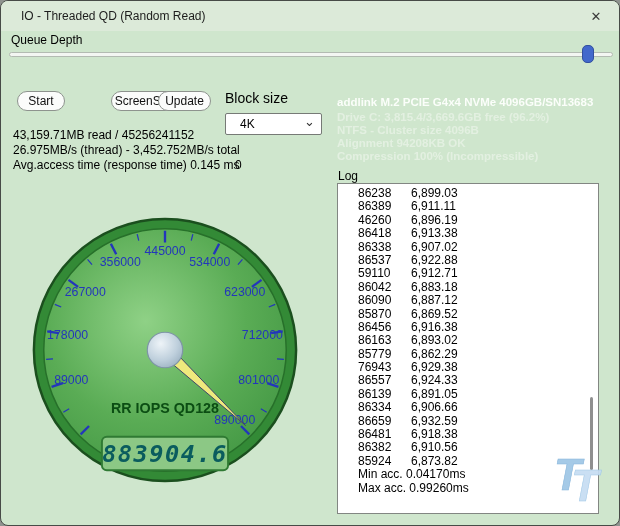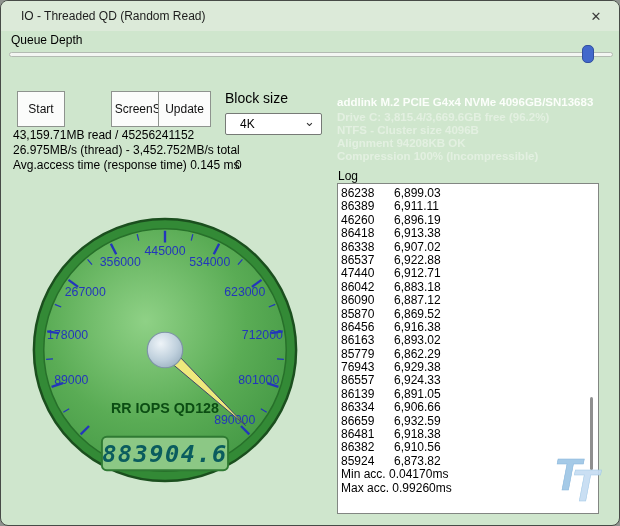--- a/index.html
+++ b/index.html
@@ -12,21 +12,21 @@
   .close-btn{margin-left:auto;width:46px;height:30px;display:flex;align-items:center;justify-content:center;
              font-size:13px;color:#3a3a3a;cursor:default;}
   
   #qd-label{position:absolute;left:10px;top:32px;font-size:12px;color:#000;}
   #slider{position:absolute;left:8px;top:44px;width:604px;height:18px;}
   #slider .groove{position:absolute;left:0;right:0;top:7px;height:5px;background:#f3f6f2;
                   border:1px solid #b3bbb2;border-radius:3px;box-sizing:border-box;}
   #slider .thumb{position:absolute;left:573px;top:0;width:12px;height:18px;background:#4268cc;
                  border:1px solid #32509f;border-radius:5px;box-sizing:border-box;}
   
-  .btn{position:absolute;height:36px;background:#fbfcfb;border:1px solid #8e938e;border-radius:0;
+  .btn{position:absolute;height:20px;background:#fbfcfb;border:1px solid #8e938e;border-radius:10px;
        font-size:12px;display:flex;align-items:center;justify-content:center;color:#111;box-sizing:border-box;}
   #btn-start{left:16px;top:90px;width:48px;}
   #btn-shot{left:78px;top:90px;width:70px;margin-left:32px;}
   #btn-update{left:157px;top:90px;width:53px;}
   
   #bs-label{position:absolute;left:224px;top:89px;font-size:14px;color:#000;}
   #bs-select{position:absolute;left:224px;top:112px;width:97px;height:22px;background:#fff;
              border:1px solid #767a76;border-radius:2px;font-size:12px;display:flex;align-items:center;
              padding-left:14px;box-sizing:border-box;color:#000;}
   #bs-select .chev{position:absolute;right:6px;top:0;font-size:13px;color:#333;}
@@ -41,21 +41,21 @@
   #info-title{top:95px;color:#fbfefa;}
   #info1{top:110px;}
   #info2{top:123px;}
   #info3{top:136px;}
   #info4{top:149px;}
   
   #log-label{position:absolute;left:337px;top:168px;font-size:12px;color:#000;}
   #log-box{position:absolute;left:336px;top:182px;width:262px;height:331px;background:#fff;
            border:1px solid #828682;box-sizing:border-box;overflow:hidden;}
   #log-rows{padding-top:3px;}
-  .log-row{display:flex;height:13.4px;line-height:13.4px;font-size:12px;padding-left:3px;color:#000;white-space:nowrap;}
+  .log-row{display:flex;height:13.4px;line-height:13.4px;font-size:12px;padding-left:20px;color:#000;white-space:nowrap;}
   .log-row .c1{width:53px;}
   #log-thumb{position:absolute;right:5px;top:213px;width:3px;height:73px;background:#8f8f8f;border-radius:2px;}
   
   #gauge{position:absolute;left:26px;top:211px;width:276px;height:276px;}
   
   #tt-logo{position:absolute;left:551px;top:443px;width:58px;height:64px;z-index:4;}
 </style>
 </head>
 <body>
 
@@ -117,21 +117,21 @@
         </div>
         <div class="log-row">
           <span class="c1">86338</span>
           <span class="c2">6,907.02</span>
         </div>
         <div class="log-row">
           <span class="c1">86537</span>
           <span class="c2">6,922.88</span>
         </div>
         <div class="log-row">
-          <span class="c1">47440</span>
+          <span class="c1">59110</span>
           <span class="c2">6,912.71</span>
         </div>
         <div class="log-row">
           <span class="c1">86042</span>
           <span class="c2">6,883.18</span>
         </div>
         <div class="log-row">
           <span class="c1">86090</span>
           <span class="c2">6,887.12</span>
         </div>

